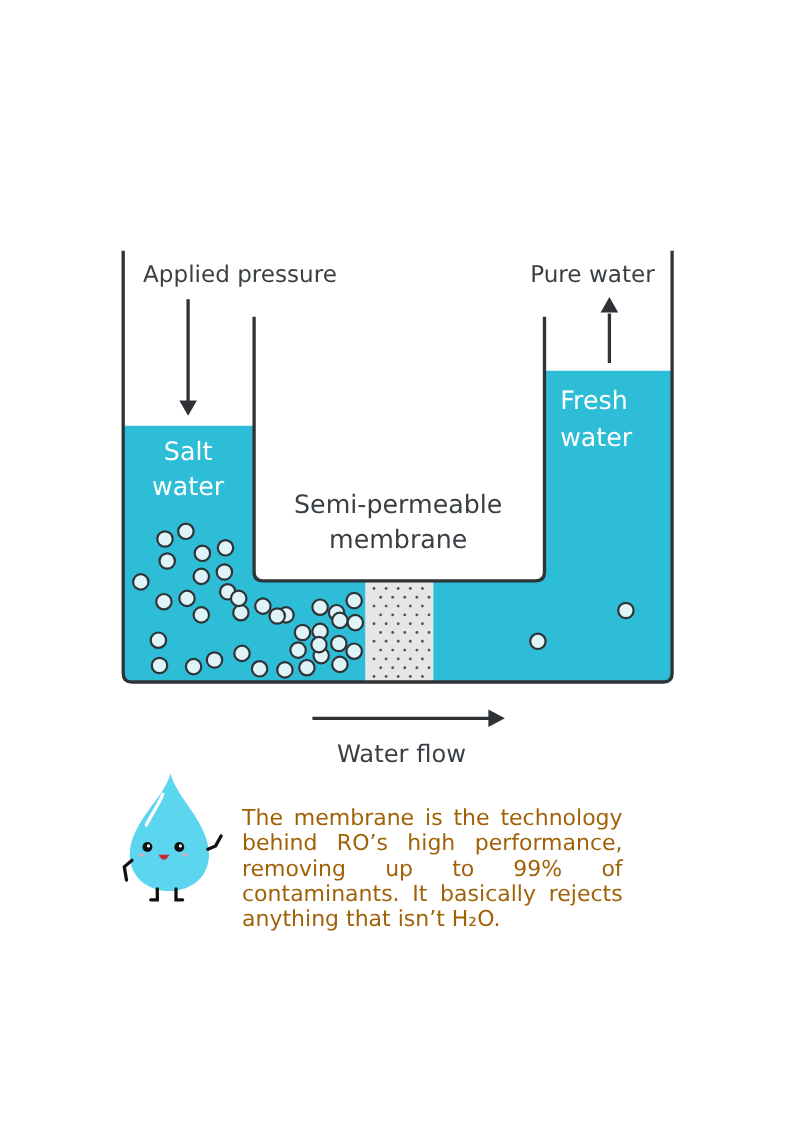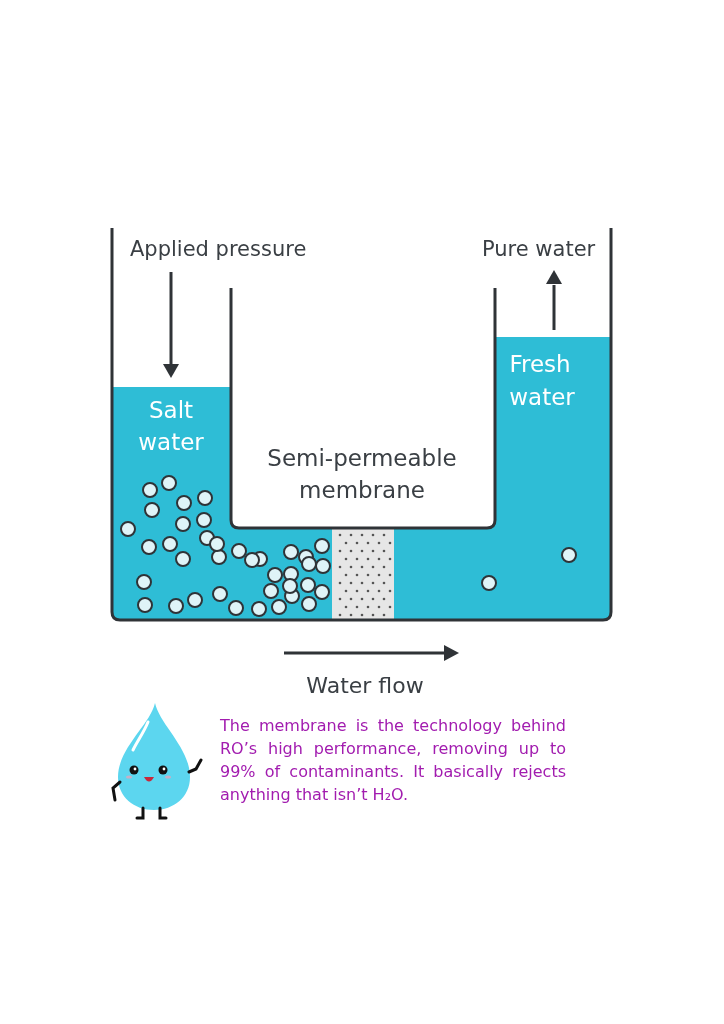--- a/index.html
+++ b/index.html
@@ -1,23 +1,23 @@
 <!DOCTYPE html>
 <html><head>
 <meta charset="utf-8">
 <style>
   html, body { margin:0; padding:0; background:#ffffff; }
   body { width:724px; height:1024px; position:relative; overflow:hidden; font-family:"DejaVu Sans", sans-serif; }
   #diagram { position:absolute; left:0; top:0; }
   .lbl { font-family:"DejaVu Sans", sans-serif; fill:#3a3f44; }
   .wlbl { font-family:"DejaVu Sans", sans-serif; fill:#ffffff; }
   #caption {
-    position:absolute; left:220px; top:714px; width:346px;
-    font-family:"DejaVu Sans", sans-serif; font-size:16px; line-height:23px;
-    color:#a21caf; text-align:justify; text-align-last:left;
+    position:absolute; left:220px; top:732px; width:346px;
+    font-family:"DejaVu Sans", sans-serif; font-size:20px; line-height:23px;
+    color:#a16207; text-align:justify; text-align-last:left;
   }
 </style>
 </head>
 <body>
 
 <svg id="diagram" width="724" height="1024" viewBox="0 0 724 1024">
 
   <path d="M112 387 L231 387 L231 520 Q231 528 239 528 L487 528 Q495 528 495 520 L495 337 L611 337 L611 612 Q611 620 603 620 L120 620 Q112 620 112 612 Z" fill="#2ebdd6"></path>
 
   <rect x="332" y="528" width="62" height="92" fill="#e6e6e6"></rect>

